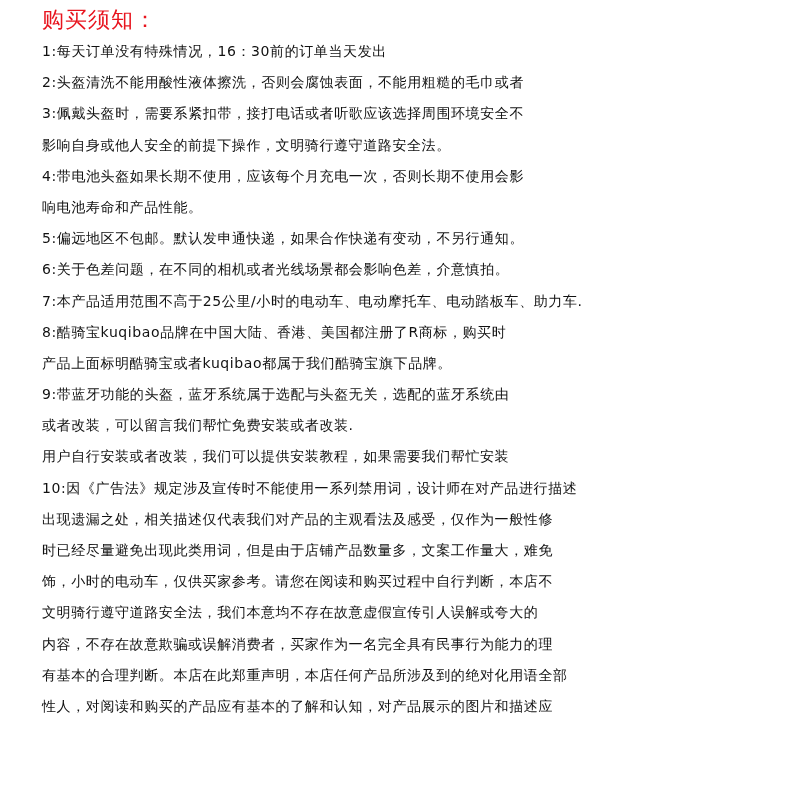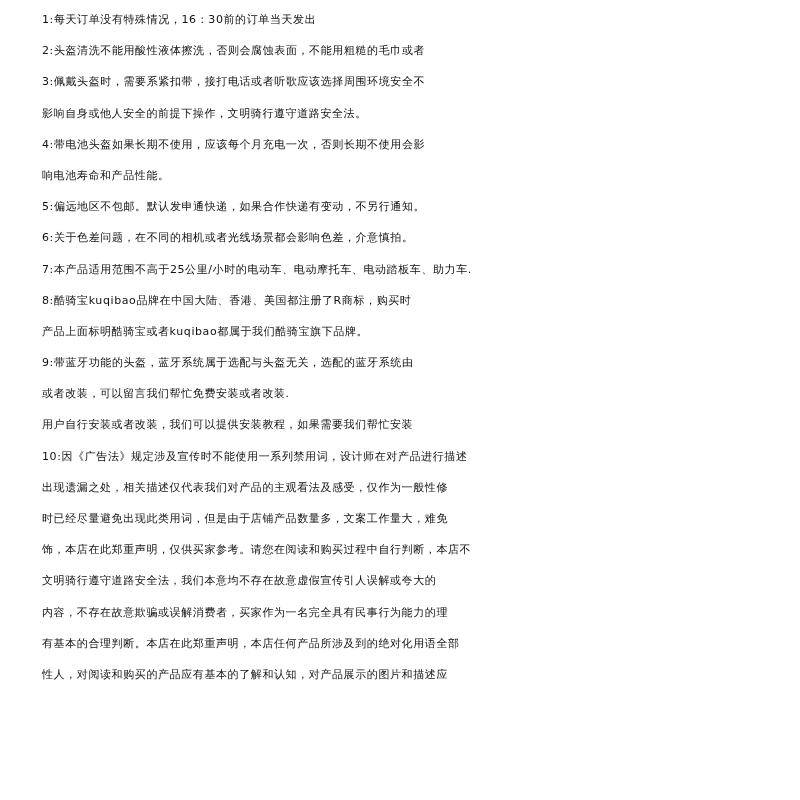--- a/index.html
+++ b/index.html
@@ -29,48 +29,49 @@
       margin: 0;
       font-weight: normal;
       letter-spacing: 1px;
     }
     .lines {
       margin: 0;
       padding: 0;
       list-style: none;
     }
     .line {
-      font-size: 11px;
+      font-size: 14px;
       line-height: 31.2px;
       height: 31.2px;
       white-space: nowrap;
       letter-spacing: 0.6px;
     }
   </style>
 </head>
 <body>
 
 <div class="notice">
+  <h1 class="title">购买须知：</h1>
   <ul class="lines">
     <li class="line">1:每天订单没有特殊情况，16：30前的订单当天发出</li>
     <li class="line">2:头盔清洗不能用酸性液体擦洗，否则会腐蚀表面，不能用粗糙的毛巾或者</li>
     <li class="line">3:佩戴头盔时，需要系紧扣带，接打电话或者听歌应该选择周围环境安全不</li>
     <li class="line">影响自身或他人安全的前提下操作，文明骑行遵守道路安全法。</li>
     <li class="line">4:带电池头盔如果长期不使用，应该每个月充电一次，否则长期不使用会影</li>
     <li class="line">响电池寿命和产品性能。</li>
     <li class="line">5:偏远地区不包邮。默认发申通快递，如果合作快递有变动，不另行通知。</li>
     <li class="line">6:关于色差问题，在不同的相机或者光线场景都会影响色差，介意慎拍。</li>
     <li class="line">7:本产品适用范围不高于25公里/小时的电动车、电动摩托车、电动踏板车、助力车.</li>
     <li class="line">8:酷骑宝kuqibao品牌在中国大陆、香港、美国都注册了R商标，购买时</li>
     <li class="line">产品上面标明酷骑宝或者kuqibao都属于我们酷骑宝旗下品牌。</li>
     <li class="line">9:带蓝牙功能的头盔，蓝牙系统属于选配与头盔无关，选配的蓝牙系统由</li>
     <li class="line">或者改装，可以留言我们帮忙免费安装或者改装.</li>
     <li class="line">用户自行安装或者改装，我们可以提供安装教程，如果需要我们帮忙安装</li>
     <li class="line">10:因《广告法》规定涉及宣传时不能使用一系列禁用词，设计师在对产品进行描述</li>
     <li class="line">出现遗漏之处，相关描述仅代表我们对产品的主观看法及感受，仅作为一般性修</li>
     <li class="line">时已经尽量避免出现此类用词，但是由于店铺产品数量多，文案工作量大，难免</li>
-    <li class="line">饰，本店在此郑重声明，仅供买家参考。请您在阅读和购买过程中自行判断，本店不</li>
+    <li class="line">饰，小时的电动车，仅供买家参考。请您在阅读和购买过程中自行判断，本店不</li>
     <li class="line">文明骑行遵守道路安全法，我们本意均不存在故意虚假宣传引人误解或夸大的</li>
     <li class="line">内容，不存在故意欺骗或误解消费者，买家作为一名完全具有民事行为能力的理</li>
     <li class="line">有基本的合理判断。本店在此郑重声明，本店任何产品所涉及到的绝对化用语全部</li>
     <li class="line">性人，对阅读和购买的产品应有基本的了解和认知，对产品展示的图片和描述应</li>
   </ul>
 </div>
 
 </body></html>

